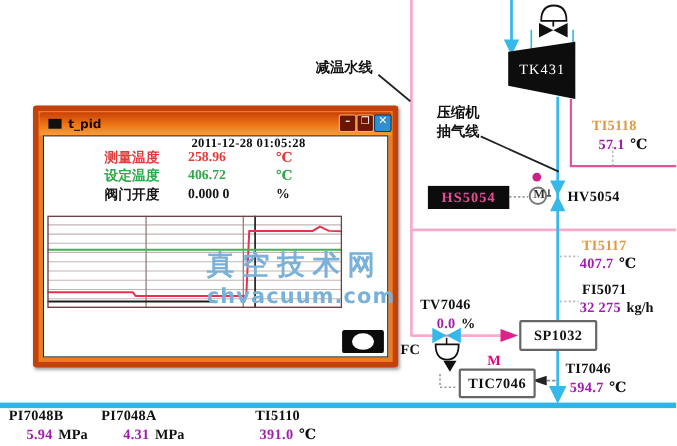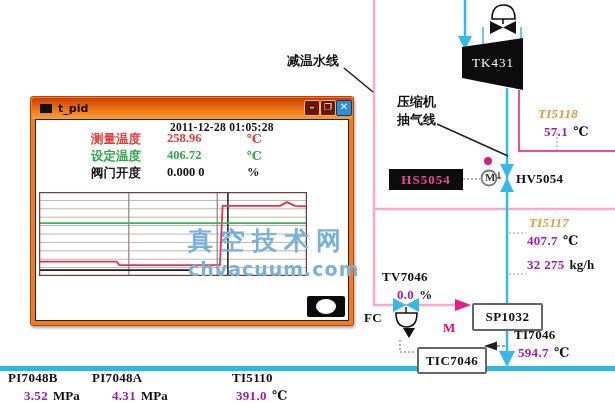--- a/index.html
+++ b/index.html
@@ -3,30 +3,30 @@
 <meta charset="utf-8">
 <style>
   html,body{margin:0;padding:0;background:#fff;}
   #screen{position:relative;width:615px;height:405px;background:#ffffff;overflow:hidden;
           font-family:"Liberation Serif","DejaVu Serif",serif;}
   .abs{position:absolute;}
   svg{display:block;}
   
   .cn{font-family:"DejaVu Sans","Liberation Sans",sans-serif;font-weight:700;font-size:13px;color:#111;}
   .tag{font-size:13px;font-weight:600;color:#111;letter-spacing:.3px;}
-  .tag.orange{color:#e09a42;font-style:italic;}
+  .tag.orange{color:#e09a42;}
   .val{font-size:13px;font-weight:700;color:#a21caf;letter-spacing:.3px;}
   .unit{font-size:13px;font-weight:700;color:#111;margin-left:5px;}
   .meas{white-space:nowrap;}
   .blackbox{background:#0c0c0c;color:#ec4899;font-size:13px;font-weight:600;
             display:flex;align-items:center;justify-content:center;letter-spacing:1px;}
   .whitebox{background:#fff;border:2px solid #666;border-radius:2px;color:#111;
-            font-size:13px;font-weight:700;display:flex;align-items:center;justify-content:center;letter-spacing:.5px;margin-top:12px;}
-  
-  #popup{left:30px;top:96px;width:322px;height:228px;background:#ef7d1f;border:1px solid #c2410c;
+            font-size:13px;font-weight:700;display:flex;align-items:center;justify-content:center;letter-spacing:.5px;}
+  
+  #popup{left:30px;top:96px;width:322px;height:228px;background:#ef7d1f;border:5px solid #c2410c;
          border-radius:3px;box-shadow:1px 2px 3px rgba(0,0,0,.35);z-index:5;}
   #titlebar{position:absolute;left:1px;top:1px;right:1px;height:21px;border-radius:2px 2px 0 0;
             background:linear-gradient(#c93f06,#ee7714 55%,#f99d3e);display:flex;align-items:center;}
   #title-icon{width:12px;height:9px;background:#111;margin:0 6px 0 8px;}
   #title-text{color:#1d0800;font-family:"DejaVu Sans","Liberation Sans",sans-serif;
               font-weight:700;font-size:11px;}
   .winbtn{position:absolute;top:3px;width:14px;height:14px;border:1px solid #f7b469;border-radius:2px;
           background:#6b1502;color:#fff;font-family:"DejaVu Sans",sans-serif;font-size:9px;line-height:12px;
           text-align:center;font-weight:700;}
   #btn-close{background:#2f8fd0;border-color:#0c3d66;font-size:10px;}
@@ -139,20 +139,21 @@
   <div class="abs blackbox" style="left:389px;top:169px;width:74px;height:21px;z-index:3">HS5054</div>
   <div class="abs tag" style="left:516px;top:171px;z-index:3;font-weight:700">HV5054</div>
   <div class="abs tag" style="left:485px;top:171px;z-index:3;color:#333;font-size:11px">M</div>
 
   <div class="abs meas" style="left:529px;top:215px;z-index:3">
     <div class="tag orange">TI5117</div>
     <div style="margin-left:-2px"><span class="val">407.7</span><span class="unit">℃</span></div>
   </div>
 
   <div class="abs meas" style="left:529px;top:255px;z-index:3">
+    <div class="tag">FI5071</div>
     <div style="margin-left:-2px"><span class="val">32 275</span><span class="unit">kg/h</span></div>
   </div>
 
   <div class="abs whitebox" style="left:472px;top:291px;width:67px;height:24px;z-index:3">SP1032</div>
 
   <div class="abs meas" style="left:382px;top:269px;z-index:3">
     <div class="tag">TV7046</div>
     <div style="margin-left:15px"><span class="val">0.0</span><span class="unit">%</span></div>
   </div>
   <div class="abs tag" style="left:364px;top:310px;z-index:3">FC</div>
@@ -160,21 +161,21 @@
   <div class="abs whitebox" style="left:417px;top:335px;width:66px;height:23px;z-index:3">TIC7046</div>
 
   <div class="abs meas" style="left:514px;top:327px;z-index:3">
     <div class="tag">TI7046</div>
     <div style="margin-left:4px"><span class="val">594.7</span><span class="unit">℃</span></div>
   </div>
 
 
   <div class="abs meas" style="left:8px;top:370px;z-index:3">
     <div class="tag">PI7048B</div>
-    <div style="margin-left:16px"><span class="val">3.52</span><span class="unit">MPa</span></div>
+    <div style="margin-left:16px"><span class="val">5.94</span><span class="unit">MPa</span></div>
   </div>
   <div class="abs meas" style="left:92px;top:370px;z-index:3">
     <div class="tag">PI7048A</div>
     <div style="margin-left:20px"><span class="val">4.31</span><span class="unit">MPa</span></div>
   </div>
   <div class="abs meas" style="left:232px;top:370px;z-index:3">
     <div class="tag">TI5110</div>
     <div style="margin-left:4px"><span class="val">391.0</span><span class="unit">℃</span></div>
   </div>
 

